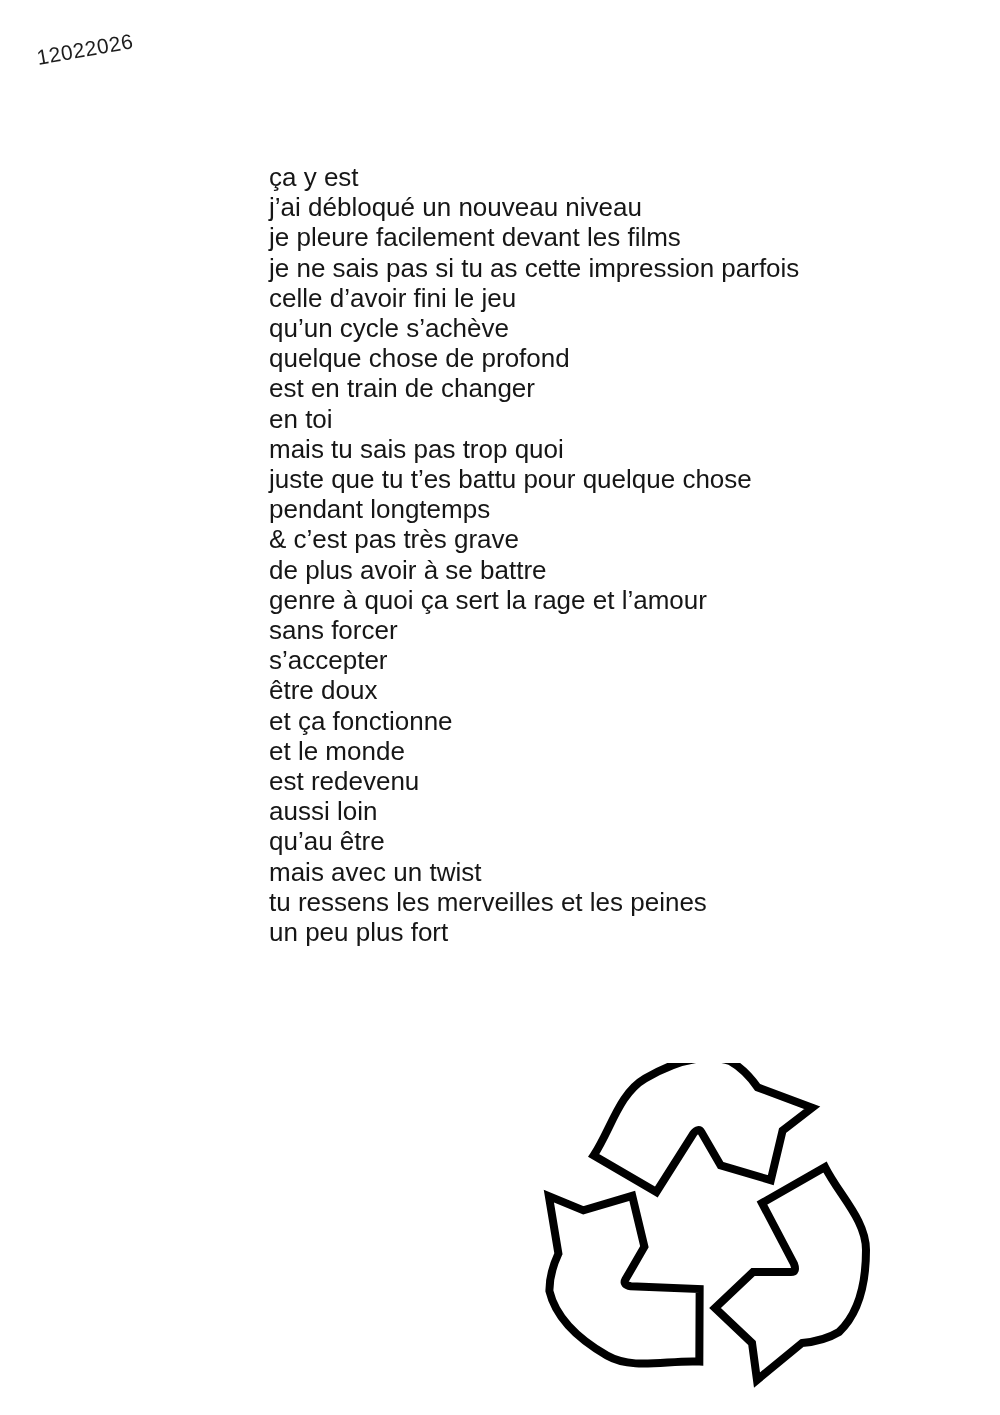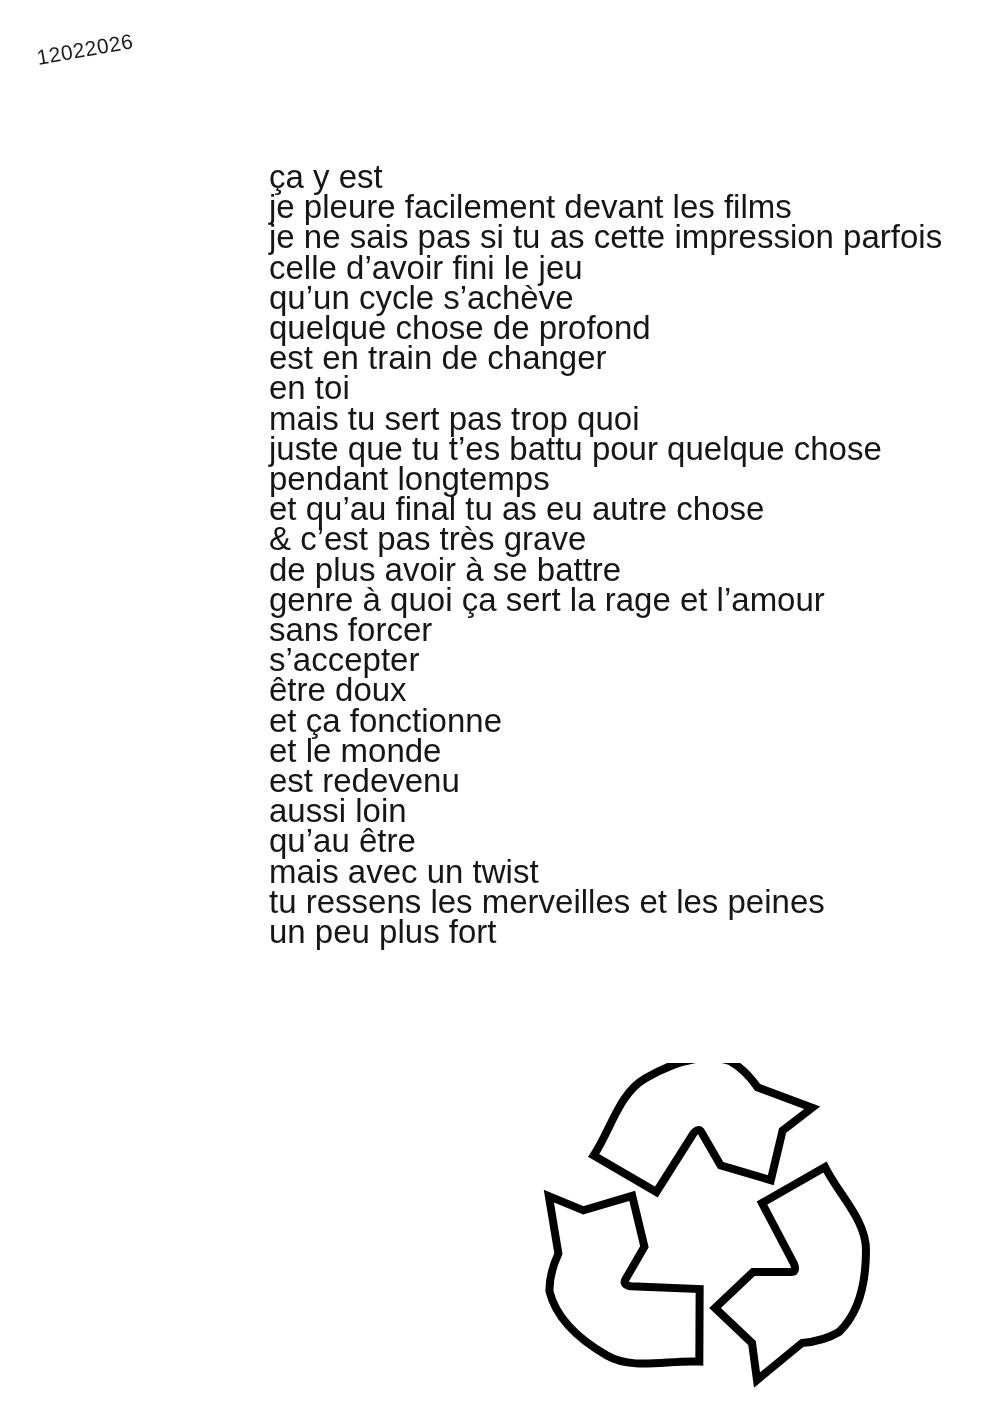--- a/index.html
+++ b/index.html
@@ -21,21 +21,21 @@
     letter-spacing: 0.5px;
     color: #1c1c1c;
     transform: rotate(-10deg);
     transform-origin: 0 50%;
     white-space: nowrap;
   }
   .poem {
     position: absolute;
     left: 269px;
     top: 162px;
-    font-size: 33px;
+    font-size: 26px;
     line-height: 30.2px;
     color: #161616;
   }
   .poem-line { white-space: nowrap; }
   .recycle {
     position: absolute;
     left: 541px;
     top: 1063px;
     width: 330px;
     height: 330px;
@@ -43,31 +43,31 @@
 </style>
 </head>
 <body>
 
 <div class="page">
 
   <div class="stamp">12022026</div>
 
   <div class="poem">
       <div class="poem-line">ça y est</div>
+      <div class="poem-line">j’ai débloqué un nouveau niveau</div>
       <div class="poem-line">je pleure facilement devant les films</div>
       <div class="poem-line">je ne sais pas si tu as cette impression parfois</div>
       <div class="poem-line">celle d’avoir fini le jeu</div>
       <div class="poem-line">qu’un cycle s’achève</div>
       <div class="poem-line">quelque chose de profond</div>
       <div class="poem-line">est en train de changer</div>
       <div class="poem-line">en toi</div>
-      <div class="poem-line">mais tu sert pas trop quoi</div>
+      <div class="poem-line">mais tu sais pas trop quoi</div>
       <div class="poem-line">juste que tu t’es battu pour quelque chose</div>
       <div class="poem-line">pendant longtemps</div>
-      <div class="poem-line">et qu’au final tu as eu autre chose</div>
       <div class="poem-line">&amp; c’est pas très grave</div>
       <div class="poem-line">de plus avoir à se battre</div>
       <div class="poem-line">genre à quoi ça sert la rage et l’amour</div>
       <div class="poem-line">sans forcer</div>
       <div class="poem-line">s’accepter</div>
       <div class="poem-line">être doux</div>
       <div class="poem-line">et ça fonctionne</div>
       <div class="poem-line">et le monde</div>
       <div class="poem-line">est redevenu</div>
       <div class="poem-line">aussi loin</div>

